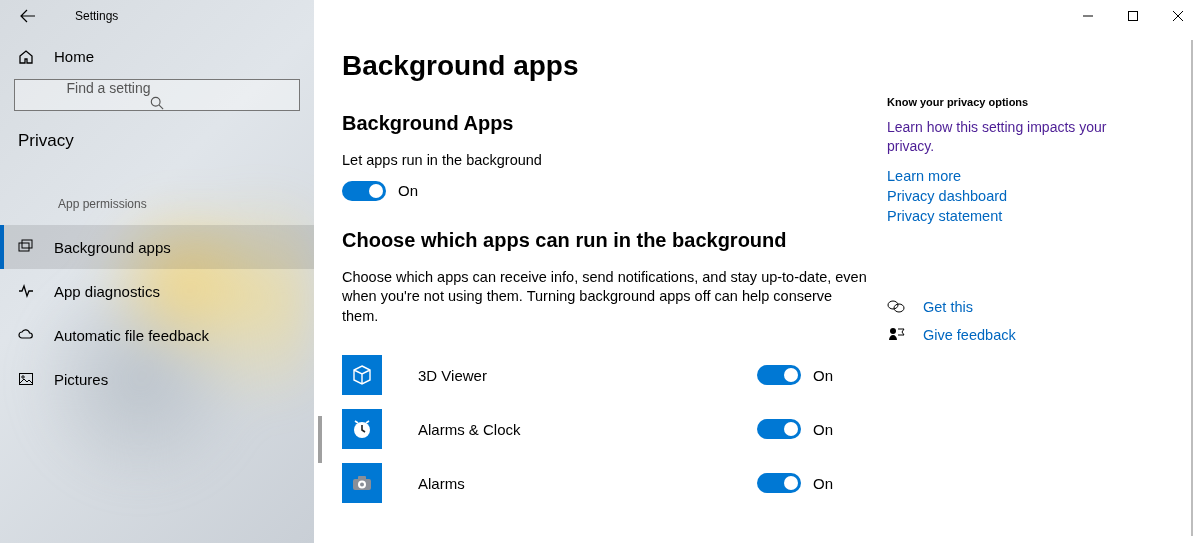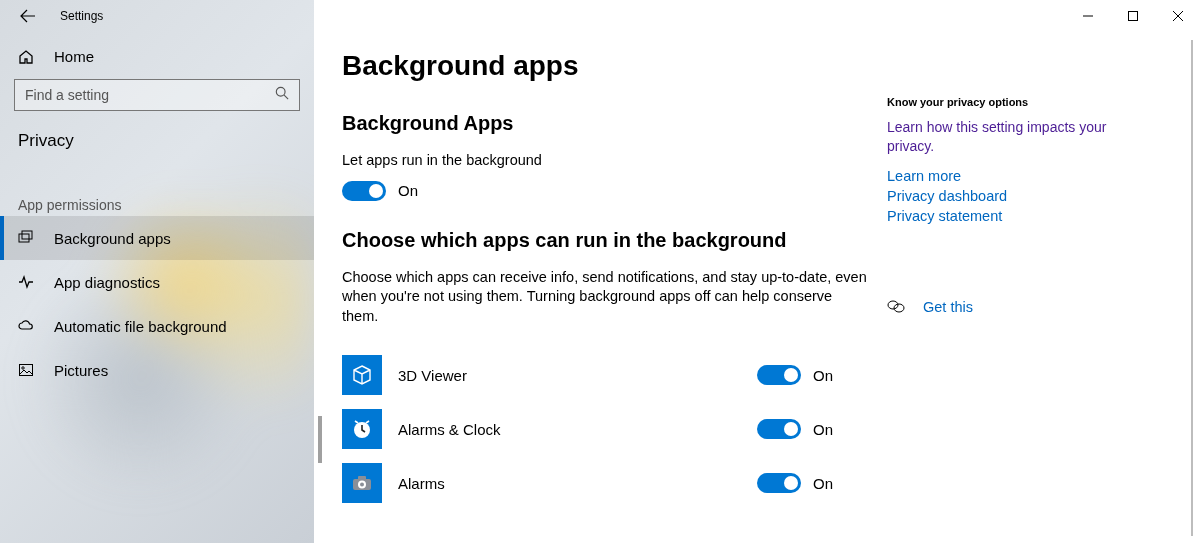--- a/index.html
+++ b/index.html
@@ -1,19 +1,19 @@
 <!DOCTYPE html>
 <html><head>
 <meta charset="utf-8">
 <style>
   * { box-sizing: border-box; margin: 0; padding: 0; font-family: "Segoe UI", sans-serif; }
   body { width: 1200px; height: 543px; background: #fff; overflow: hidden; position: relative; }
   .window { display: flex; height: 100%; }
   .titlebar { position: absolute; top: 0; left: 0; right: 0; height: 32px; display: flex; align-items: center; z-index: 10; pointer-events: none; }
-  .titlebar-left { display: flex; align-items: center; padding-left: 18px; pointer-events: auto; }
+  .titlebar-left { display: flex; align-items: center; padding-left: 18px; pointer-events: auto; gap: 15px; }
   .back-arrow { width: 20px; height: 20px; display: flex; align-items: center; justify-content: center; cursor: pointer; }
   .titlebar-title { font-size: 12px; margin-left: 22px; color: #000; }
   .titlebar-right { margin-left: auto; display: flex; pointer-events: auto; }
   .win-btn { width: 45px; height: 30px; display: flex; align-items: center; justify-content: center; cursor: pointer; }
 
   .sidebar {
     width: 314px; flex-shrink: 0; height: 100%;
     background: linear-gradient(135deg, #d6dbe0 0%, #e0e5ea 40%, #c9cfd6 100%);
     position: relative; overflow: hidden;
     padding-top: 40px;
@@ -29,30 +29,30 @@
   }
   .sidebar > * { position: relative; z-index: 1; }
 
   .home-row { display: flex; align-items: center; padding: 8px 18px; cursor: pointer; }
   .home-row .icon { width: 18px; margin-right: 18px; display:flex; align-items:center; }
   .home-row .label { font-size: 15px; color: #000; }
 
   .search-wrap { padding: 6px 14px 12px; }
   .search-box {
     width: 100%; height: 32px; border: 1px solid #777; background: rgba(255,255,255,0.35);
-    display: flex; align-items: center; padding: 0 10px; cursor: text;
+    display: flex; align-items: center; padding: 0 10px; cursor: text; flex-direction: column;
   }
   .search-input {
     flex: 1; border: none; background: transparent; outline: none; font-size: 14px; color: #333;
   }
   .search-input::placeholder { color: #555; }
   .search-icon { color: #555; }
 
   .section-label { font-size: 17px; font-weight: 400; color: #000; padding: 8px 18px 18px; }
-  .sub-label { font-size: 14px; color: #555; padding: 28px 18px 3px; }
+  .sub-label { font-size: 12px; color: #555; padding: 28px 18px 14px; margin-left: 40px; }
 
   .nav-item {
     display: flex; align-items: center; height: 44px; padding: 0 18px; cursor: pointer;
   }
   .nav-item.selected { background: rgba(0,0,0,0.10); border-left: 4px solid #0067c0; padding-left: 14px; }
   .nav-item .icon { width: 18px; margin-right: 18px; display:flex; align-items:center; color:#000; }
   .nav-item .label { font-size: 15px; color: #000; }
 
   .content { flex: 1; padding: 50px 0 0 28px; display: flex; overflow: hidden; position: relative; }
   .main-col { width: 545px; flex-shrink: 0; padding-right: 20px; }
@@ -63,21 +63,21 @@
   .toggle-row { display: flex; align-items: center; margin-bottom: 28px; }
   .toggle {
     width: 44px; height: 20px; border-radius: 10px; background: #0078d4; position: relative; cursor: pointer;
     flex-shrink: 0;
   }
   .toggle .knob {
     position: absolute; right: 3px; top: 3px; width: 14px; height: 14px; border-radius: 50%; background: #fff;
   }
   .toggle-label { margin-left: 12px; font-size: 15px; }
 
-  .app-row { display: flex; align-items: center; height: 54px; }
+  .app-row { display: flex; align-items: center; height: 54px; gap: 20px; }
   .app-icon {
     width: 40px; height: 40px; background: #0078d4; display: flex; align-items: center; justify-content: center;
     flex-shrink: 0; margin-right: 16px;
   }
   .app-name { font-size: 15px; color:#000; flex:1; }
   .app-toggle-col { display:flex; align-items:center; width:110px; }
 
   .right-head { font-size: 11px; font-weight: 700; margin-bottom: 10px; color:#000; }
   .right-desc { font-size: 14px; color: #4c1d95; line-height: 1.35; margin-bottom: 12px; }
   .link { color: #0067c0; font-size: 14.5px; text-decoration: none; display: block; margin-bottom: 4px; cursor:pointer; }
@@ -162,21 +162,21 @@
           </svg>
         </span>
       <span class="label">App diagnostics</span>
     </div>
     <div class="nav-item">
       <span class="icon">
           <svg width="16" height="16" viewBox="0 0 16 16">
             <path d="M4 11a3 3 0 010-6 4 4 0 017.5 1A2.5 2.5 0 0112 11z" stroke="#000" fill="none" stroke-width="1.2"></path>
           </svg>
         </span>
-      <span class="label">Automatic file background</span>
+      <span class="label">Automatic file feedback</span>
     </div>
     <div class="nav-item">
       <span class="icon">
           <svg width="16" height="16" viewBox="0 0 16 16">
             <rect x="1.5" y="2.5" width="13" height="11" stroke="#000" fill="none"></rect>
             <circle cx="5" cy="6" r="1.2" stroke="#000" fill="none"></circle>
             <path d="M2 12l4-4 3 3 2-2 3 3" stroke="#000" fill="none"></path>
           </svg>
         </span>
       <span class="label">Pictures</span>
@@ -259,18 +259,28 @@
       <div class="right-spacer"></div>
       <div class="help-row">
         <span class="hicon">
             <svg width="18" height="18" viewBox="0 0 18 18">
               <ellipse cx="6" cy="7" rx="5" ry="4" stroke="#000" fill="none"></ellipse>
               <ellipse cx="12" cy="10" rx="5" ry="4" stroke="#000" fill="none"></ellipse>
             </svg>
           </span>
         <a class="link">Get this</a>
       </div>
+      <div class="help-row">
+        <span class="hicon">
+            <svg width="18" height="18" viewBox="0 0 18 18">
+              <circle cx="6" cy="5" r="3" fill="#000"></circle>
+              <path d="M2 14c0-3 2-5 4-5s4 2 4 5" fill="#000"></path>
+              <path d="M11 3h6l-2 3 2 3h-6" stroke="#000" fill="none"></path>
+            </svg>
+          </span>
+        <a class="link">Give feedback</a>
+      </div>
     </div>
 
     <div class="vscroll-hint"></div>
   </div>
   <div class="sidescroll-hint"></div>
 </div>
 
 </body></html>

